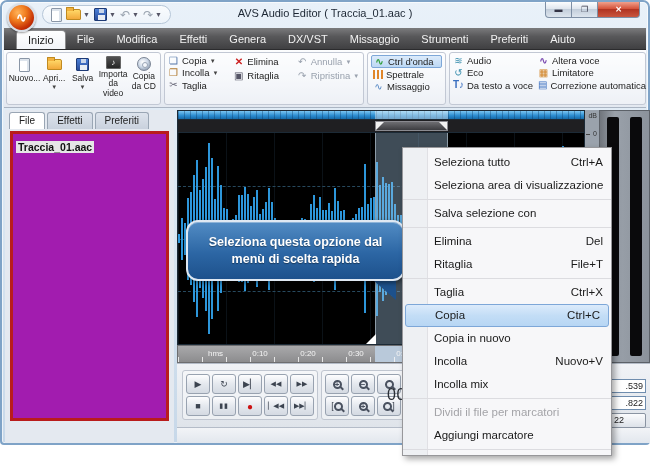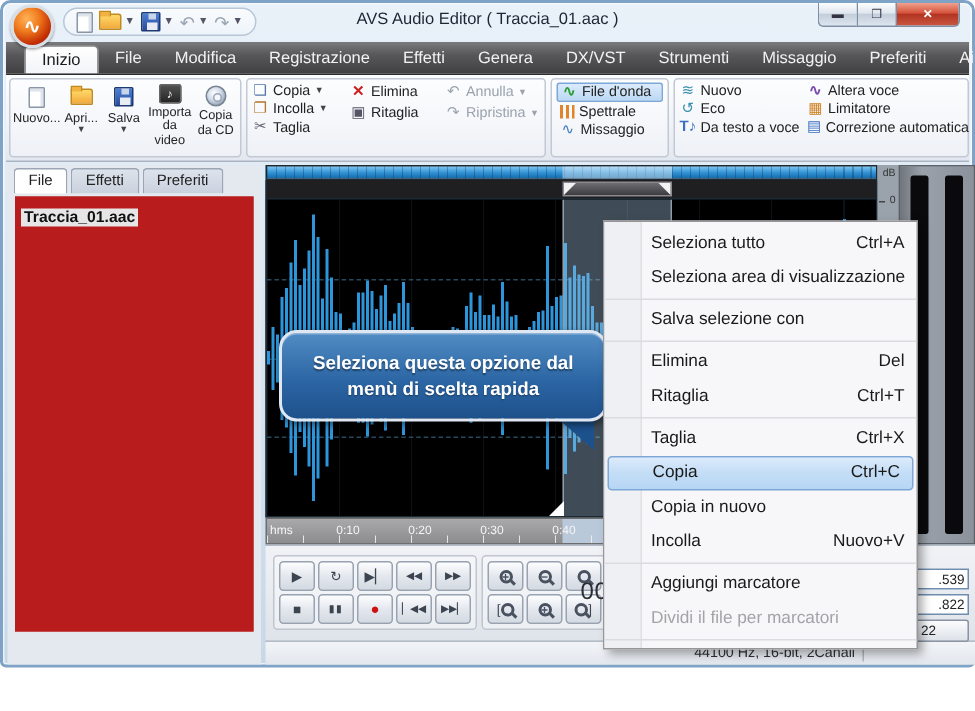--- a/index.html
+++ b/index.html
@@ -89,22 +89,22 @@
   .ecol { display:flex; flex-direction:column; gap:1px; }
   .ecol.c1 { width:84px; } .ecol.c2 { width:104px; }
 
   
   .leftpanel { position:absolute; left:3px; top:108px; width:169px; height:333px;
     background:#e4e9f0; }
   .ltabs { display:flex; padding:2px 0 0 4px; height:19px; }
   .ltab { font-size:10px; color:#222; padding:2px 9px; border:1px solid #9aa6b4; border-bottom:none;
     border-radius:3px 3px 0 0; background:linear-gradient(180deg,#dde3ec,#c9d1dd); margin-right:2px; }
   .ltab.active { background:#fff; position:relative; z-index:2; }
-  .flist { position:absolute; left:5px; right:5px; top:21px; bottom:22px; background:#b91c1c;
-    border:1px solid #b91c1c; padding:3px; }
+  .flist { position:absolute; left:5px; right:5px; top:21px; bottom:22px; background:#a21caf;
+    border:3px solid #b91c1c; padding:3px; }
   .fitem { font-size:10.5px; font-weight:bold; color:#111; background:#e6e6e6;
     display:inline-block; padding:0 2px; }
 
   
   .mainpanel { position:absolute; left:175px; top:108px; width:473px; height:333px;
     background:#c6cdd8; }
   .overview { position:absolute; left:0; top:0; width:408px; height:10px;
     background:linear-gradient(180deg,#7cc6f2 0%,#2e8fd2 55%,#156aa8 100%);
     border:1px solid #1c2a36; }
   .overview .tex { position:absolute; inset:0;
@@ -128,21 +128,21 @@
   .selov { position:absolute; left:197px; width:73px; top:0; bottom:0;
     background:rgba(165,200,230,.38); border-left:1px solid rgba(220,235,250,.5);
     border-right:1px solid rgba(220,235,250,.5); }
   .playhead { position:absolute; left:188px; bottom:0; width:0; height:0;
     border-bottom:10px solid #fff; border-left:10px solid transparent; }
   .ruler { position:absolute; left:0; top:235px; width:408px; height:18px;
     background:linear-gradient(180deg,#a9a9ab,#8c8c8e); border:1px solid #6e6e70; overflow:hidden; }
   .rhl { position:absolute; left:197px; width:73px; top:0; bottom:0; background:#b9c9da; }
   .ruler .ticks { position:absolute; left:0; right:0; bottom:0; height:5px;
     background:repeating-linear-gradient(90deg, rgba(245,245,245,.85) 0 1px, transparent 1px 24px); }
-  .rlbl { position:absolute; top:3px; font-size:8px; color:#f4f4f4; transform:translateX(-50%); }
+  .rlbl { position:absolute; top:3px; font-size:8px; color:#f4f4f4; transform:translateX(-50%);margin-left:28px; }
   .rlbl.first { transform:none; }
   .dbcol { position:absolute; left:408px; top:0; width:14px; height:253px; background:#9aa2ac;
     font-size:7px; color:#333; }
   .dbcol .dbt { position:absolute; right:2px; top:2px; }
   .dbcol .zero { position:absolute; right:2px; top:20px; }
   .dbcol .ztick { position:absolute; left:1px; top:24px; width:4px; height:1px; background:#444; }
   .meter { position:absolute; left:422px; top:0; width:51px; height:253px;
     background:linear-gradient(90deg,#70757c,#9aa1aa 30%,#8b929b); border:1px solid #5c6168; }
   .mbar { position:absolute; top:6px; bottom:6px; width:12px; background:#0a0a0c; border-radius:2px; }
   .mbar.l { left:7px; } .mbar.r { left:30px; }
@@ -228,26 +228,25 @@
       <div class="wb min">▬</div>
       <div class="wb max">❐</div>
       <div class="wb close">✕</div>
     </div>
   </div>
 
   <div class="tabbar" id="menu-tabs">
       <div class="tab active">Inizio</div>
       <div class="tab">File</div>
       <div class="tab">Modifica</div>
-      <div class="tab">Registrazione</div>
       <div class="tab">Effetti</div>
       <div class="tab">Genera</div>
       <div class="tab">DX/VST</div>
+      <div class="tab">Missaggio</div>
       <div class="tab">Strumenti</div>
-      <div class="tab">Missaggio</div>
       <div class="tab">Preferiti</div>
       <div class="tab">Aiuto</div>
     </div>
 
   <div class="ribbon">
     <div class="rgroup g-file">
       <div class="bigbtn">
         <span class="ic">
             <span class="icon-page"></span>
           </span>
@@ -318,37 +317,37 @@
             <span class="sic">↷</span>
             <span>Ripristina</span>
             <span class="dd" style="color:#9aa2ae">▼</span>
           </div>
       </div>
     </div>
 
     <div class="rgroup g-vis">
       <div class="visbtn sel">
           <span class="sic" style="color:#2e9e3a;font-weight:bold">∿</span>
-          <span>File d'onda</span>
+          <span>Ctrl d'onda</span>
         </div>
       <div class="visbtn">
           <span class="bars-ic"></span>
           <span>Spettrale</span>
         </div>
       <div class="visbtn">
           <span class="sic" style="color:#4a80c0">∿</span>
           <span>Missaggio</span>
         </div>
     </div>
 
     <div class="rgroup g-eff">
       <div class="ecol c1">
         <div class="smallbtn">
             <span class="sic" style="color:#3a8fae">≋</span>
-            <span>Nuovo</span>
+            <span>Audio</span>
           </div>
         <div class="smallbtn">
             <span class="sic" style="color:#3a8fae">↺</span>
             <span>Eco</span>
           </div>
         <div class="smallbtn">
             <span class="sic" style="color:#3a6fc0;font-weight:bold">T♪</span>
             <span>Da testo a voce</span>
           </div>
       </div>
@@ -610,23 +609,24 @@
 </div>
 <div class="ctail"></div>
 
 <div class="ctxmenu" id="ctx-menu">
     <div class="mi"><span class="sc">Ctrl+A</span><span>Seleziona tutto</span></div>
     <div class="mi"><span class="sc"></span><span>Seleziona area di visualizzazione</span></div>
     <div class="msep"></div>
     <div class="mi"><span class="sc"></span><span>Salva selezione con</span></div>
     <div class="msep"></div>
     <div class="mi"><span class="sc">Del</span><span>Elimina</span></div>
-    <div class="mi"><span class="sc">Ctrl+T</span><span>Ritaglia</span></div>
+    <div class="mi"><span class="sc">File+T</span><span>Ritaglia</span></div>
     <div class="msep"></div>
     <div class="mi"><span class="sc">Ctrl+X</span><span>Taglia</span></div>
     <div class="mi hl"><span class="sc">Ctrl+C</span><span>Copia</span></div>
     <div class="mi"><span class="sc"></span><span>Copia in nuovo</span></div>
     <div class="mi"><span class="sc">Nuovo+V</span><span>Incolla</span></div>
+    <div class="mi"><span class="sc"></span><span>Incolla mix</span></div>
     <div class="msep"></div>
+    <div class="mi dis"><span class="sc"></span><span>Dividi il file per marcatori</span></div>
     <div class="mi"><span class="sc"></span><span>Aggiungi marcatore</span></div>
-    <div class="mi dis"><span class="sc"></span><span>Dividi il file per marcatori</span></div>
     <div class="msep"></div>
   </div>
 
 </body></html>

